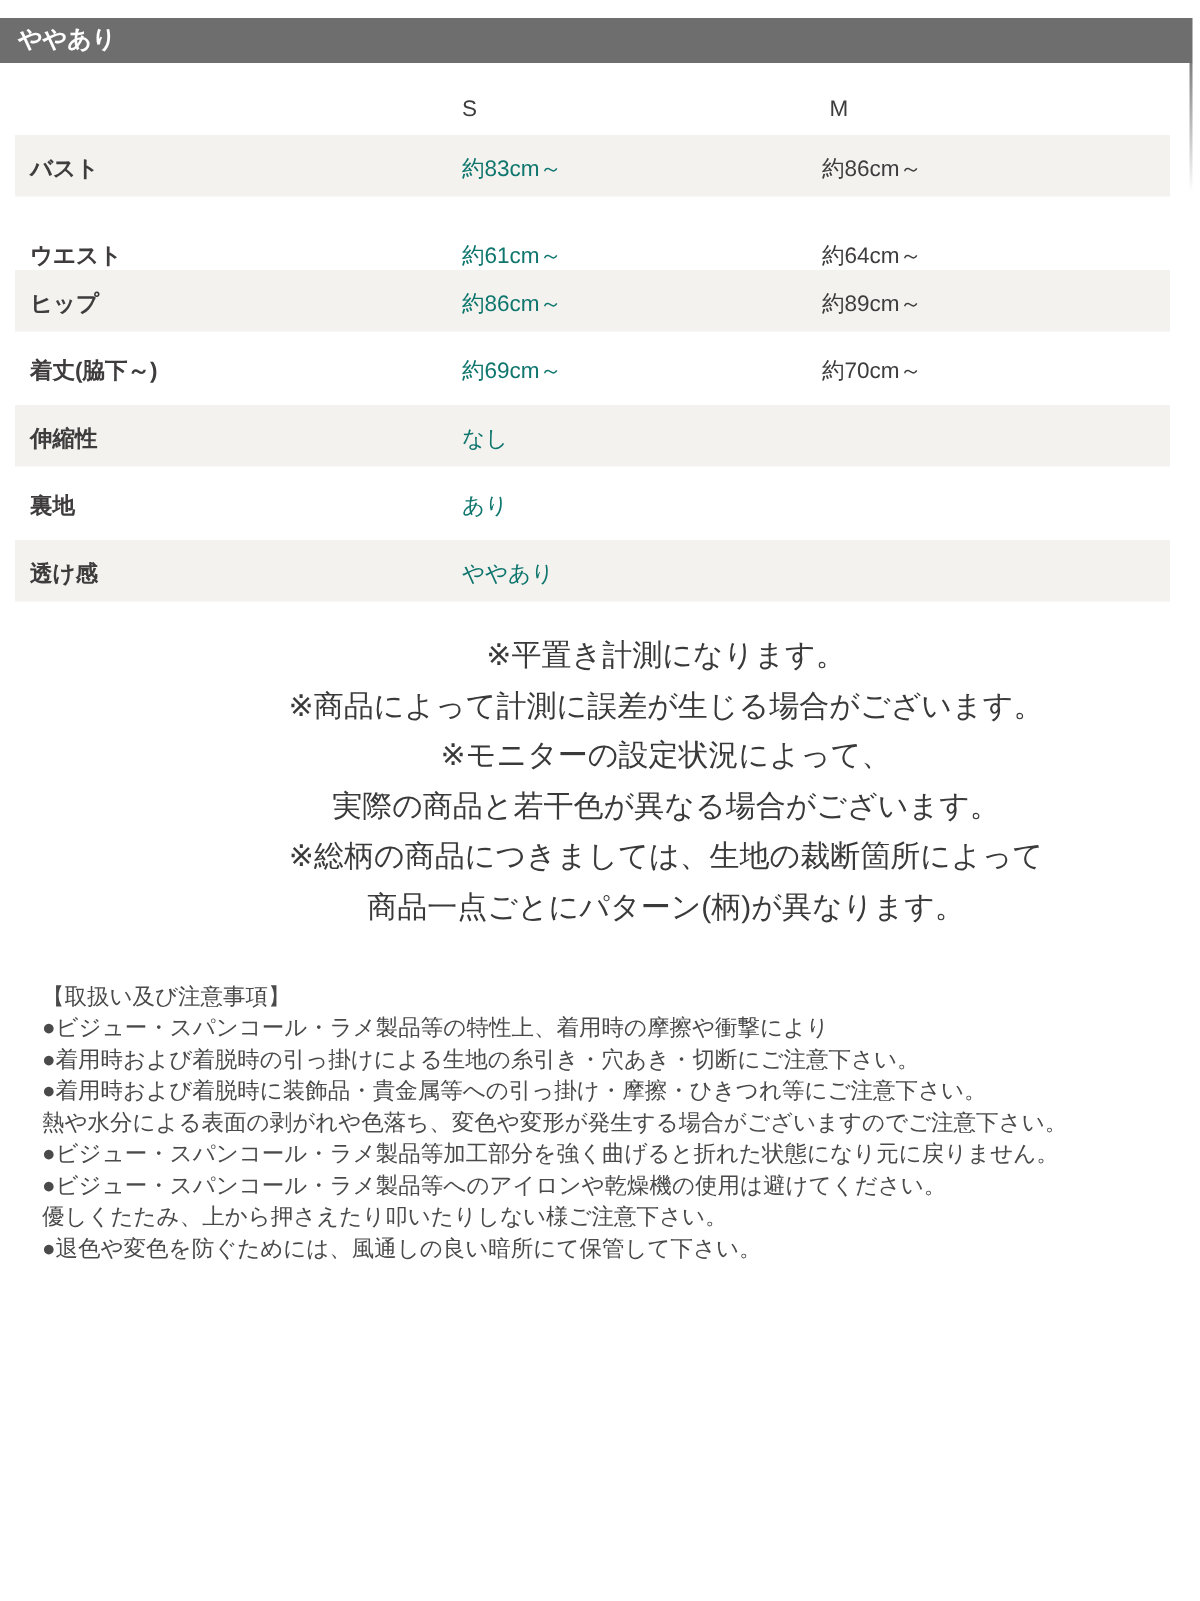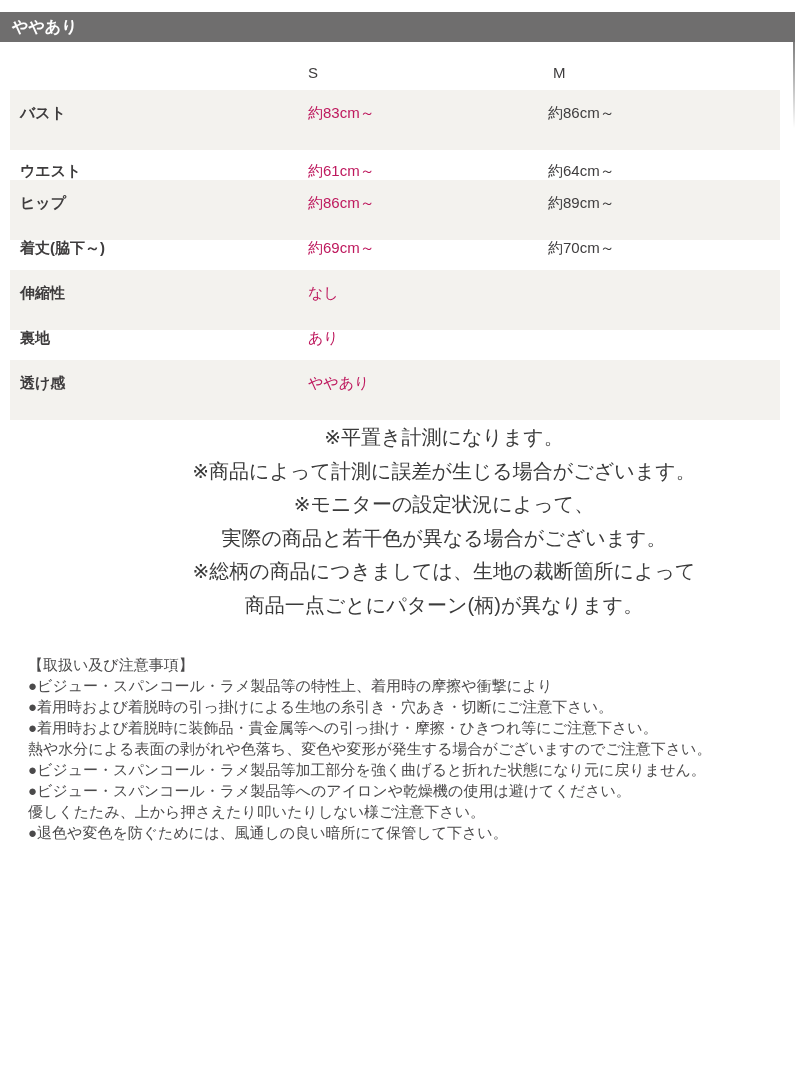--- a/index.html
+++ b/index.html
@@ -19,26 +19,26 @@
   }
   .right-artifact{
     position:absolute;left:793px;top:42px;width:2px;height:86px;
     background:linear-gradient(#7d7d7d,rgba(160,160,160,0));
   }
   
   .col-head{position:absolute;height:35px;line-height:35px;font-size:15px;color:#3e3c3d;}
   .col-head.s{left:308px;top:55px;}
   .col-head.m{left:553px;top:55px;}
   .trow{
-    position:absolute;left:10px;width:770px;height:60px;line-height:45px;
+    position:absolute;left:10px;width:770px;height:41px;line-height:45px;
     font-size:15px;
   }
   .trow.alt{background:#f3f2ee;}
   .trow .lbl{position:absolute;left:10px;font-weight:bold;color:#3e3c3d;white-space:nowrap;}
-  .trow .sv{position:absolute;left:298px;color:#be185d;white-space:nowrap;}
+  .trow .sv{position:absolute;left:298px;color:#0f766e;white-space:nowrap;}
   .trow .mv{position:absolute;left:538px;color:#3e3c3d;white-space:nowrap;}
   .r0{top:90px;}.r1{top:148px;}.r2{top:180px;text-decoration:underline;}.r3{top:225px;}
   .r4{top:270px;}.r5{top:315px;}.r6{top:360px;}
   
   .notes{
     position:absolute;left:0;top:421px;width:800px;text-align:center;
     font-size:20px;line-height:33.5px;color:#3a3a3a;padding-left:44px;
   }
   .notes div{white-space:nowrap;}
   

